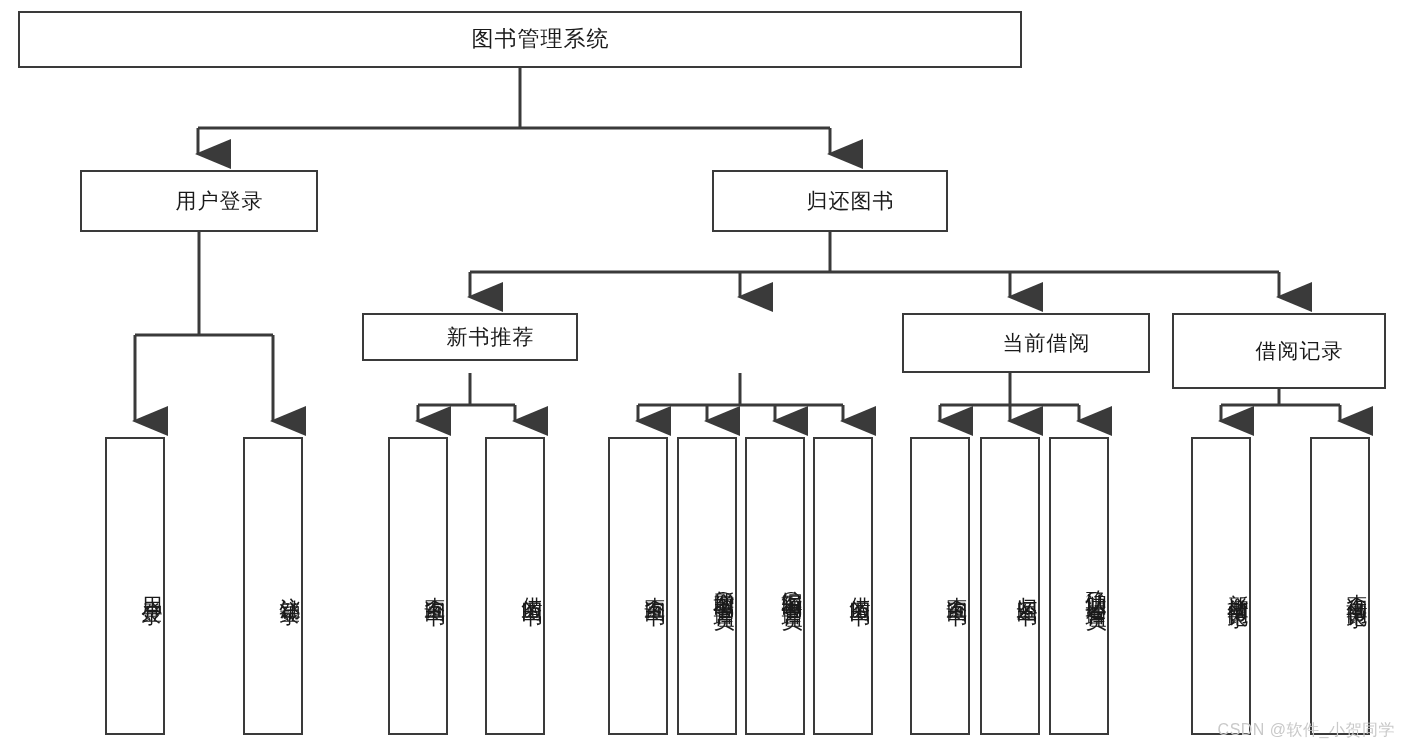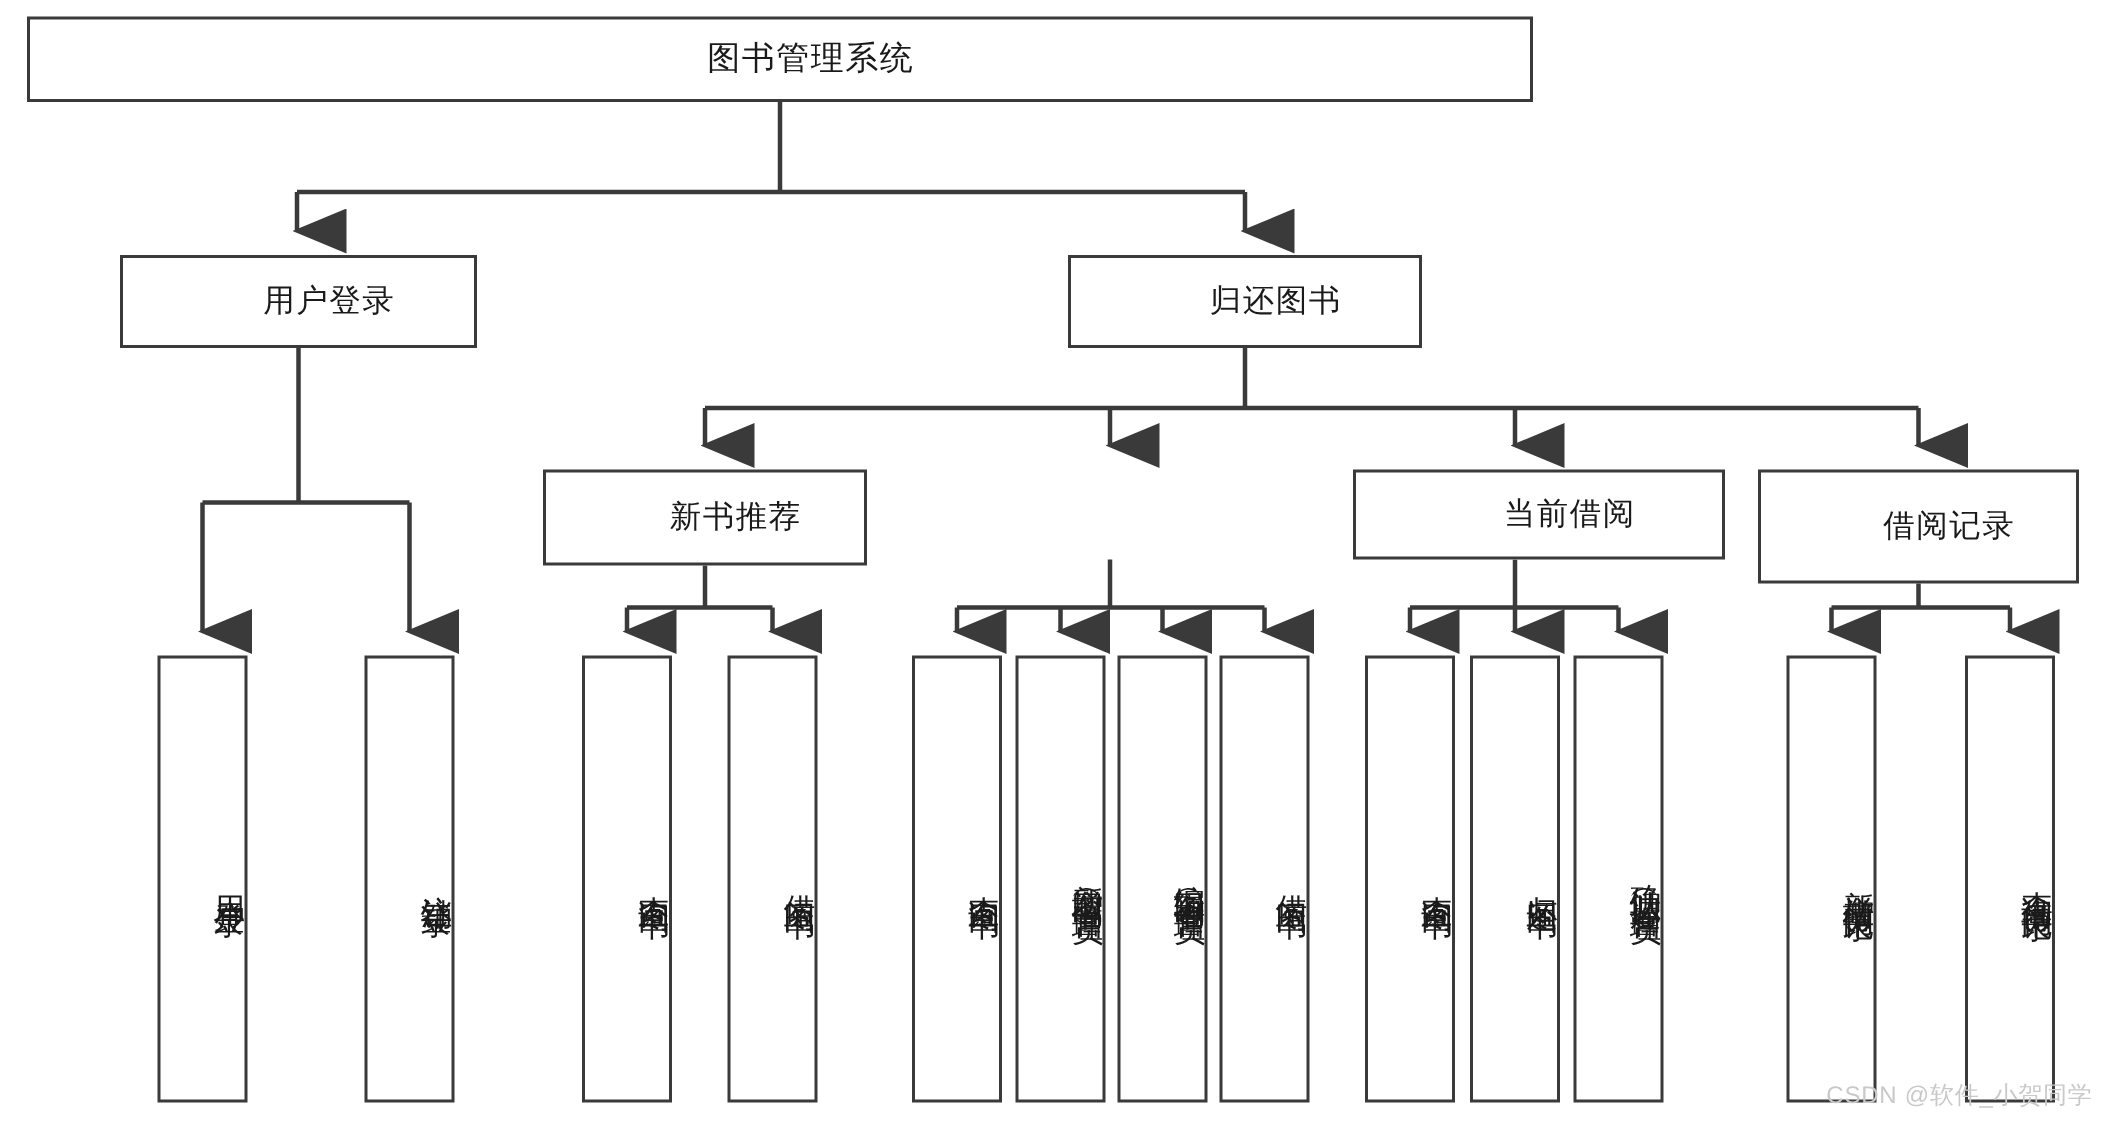--- a/index.html
+++ b/index.html
@@ -130,21 +130,21 @@
     <span>图书管理系统</span>
   </div>
 
   <div class="node h" style="left:80px; top:170px; width:238px; height:62px;">
     <span>用户登录</span>
   </div>
   <div class="node h" style="left:712px; top:170px; width:236px; height:62px;">
     <span>归还图书</span>
   </div>
 
-  <div class="node h" style="left:362px; top:313px; width:216px; height:64px;">
+  <div class="node h" style="left:362px; top:313px; width:216px; height:48px;">
     <span>新书推荐</span>
   </div>
   <div class="node h" style="left:902px; top:313px; width:248px; height:60px;">
     <span>当前借阅</span>
   </div>
   <div class="node h" style="left:1172px; top:313px; width:214px; height:76px;">
     <span>借阅记录</span>
   </div>
 
   <div class="node v" style="left:105px; top:437px; width:60px; height:298px;">

